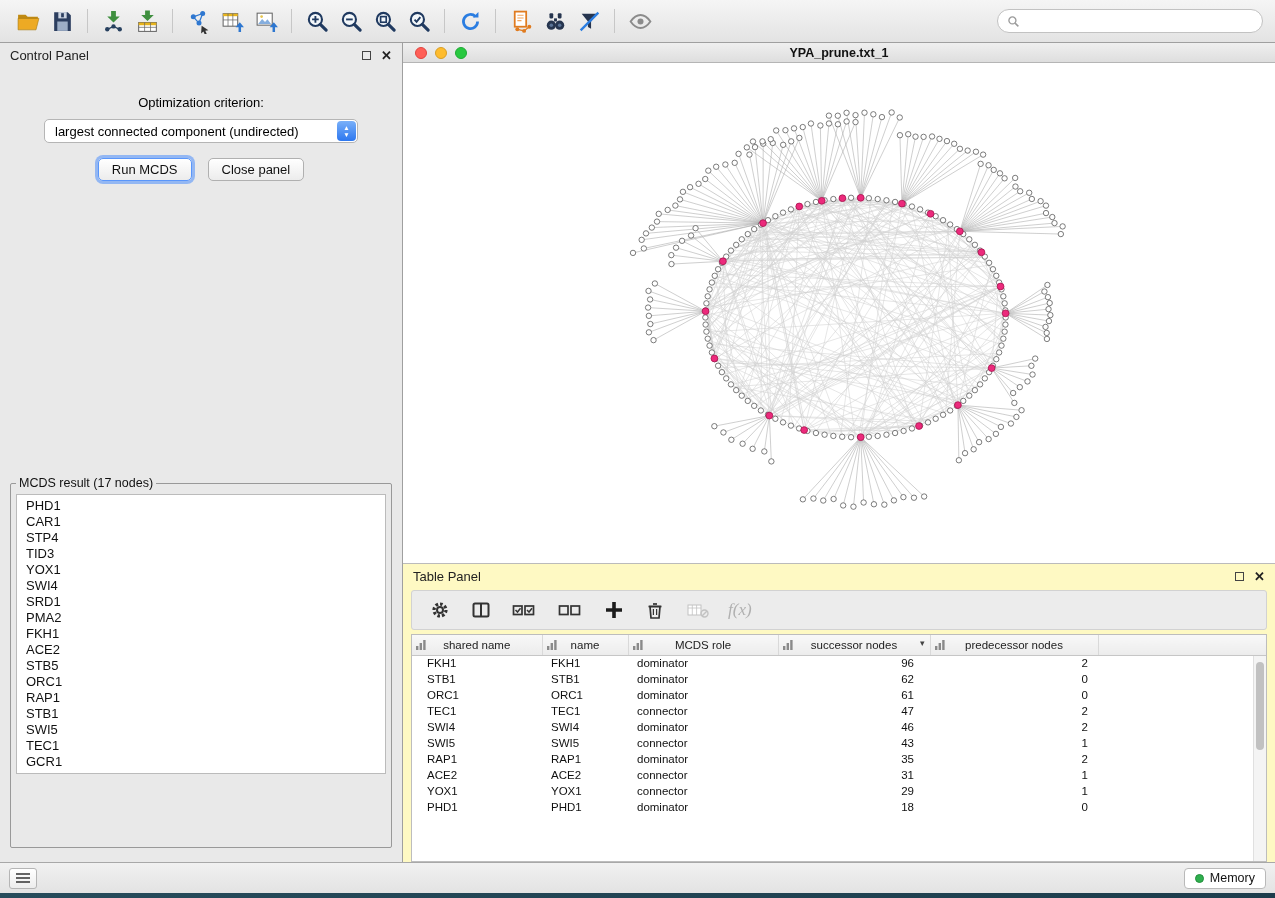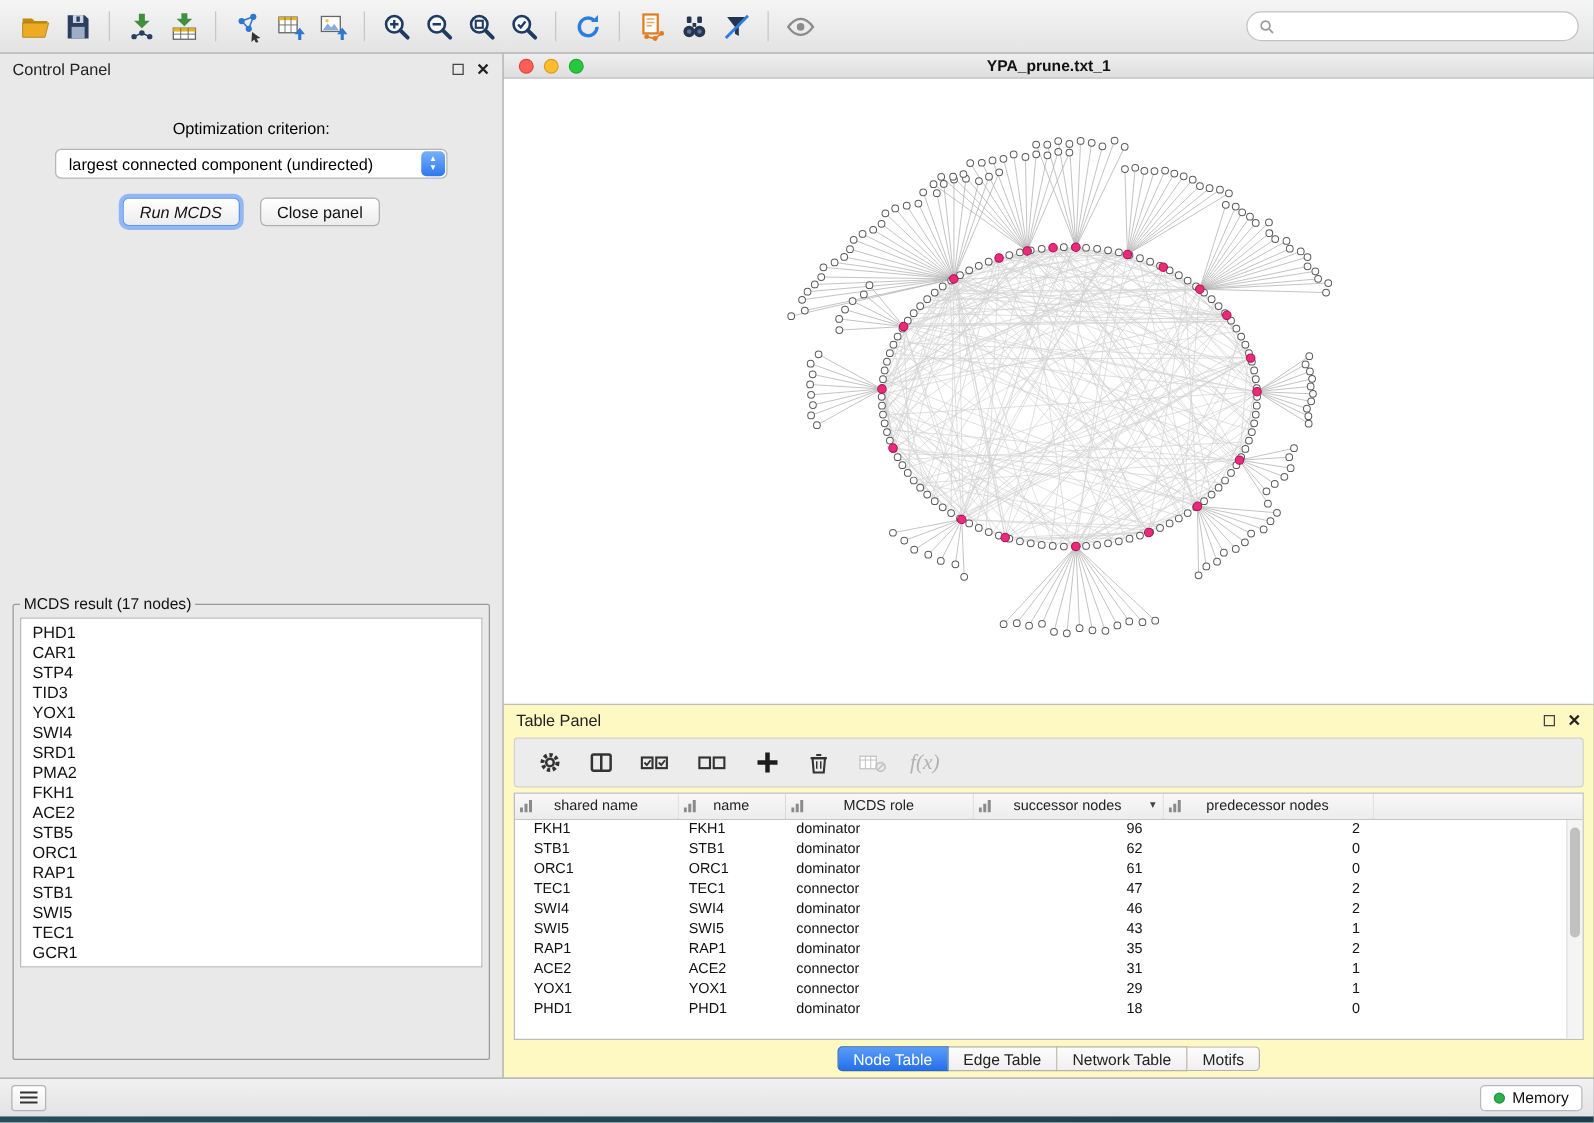--- a/index.html
+++ b/index.html
@@ -27,21 +27,21 @@
   .cptab{height:21px;line-height:21px;padding:0 13px;font-size:13px;background:linear-gradient(#fdfdfd,#f0f0f0);border:1px solid #b3b3b3;border-left:none;color:#222;}
   .cptab.first{border-left:1px solid #b3b3b3;border-radius:4px 0 0 4px;}
   .cptab.last{border-radius:0 4px 4px 0;}
   .cptab.active{background:linear-gradient(#5a9cf8,#2470ea);color:#fff;border-color:#2a66c9;border-radius:4px;}
   .opt-label{text-align:center;margin-top:28px;font-size:13px;flex:none;}
   .dropdown{margin:9px auto 0;width:314px;height:24px;flex:none;background:#fff;border:1px solid #b5b5b5;border-radius:5px;position:relative;display:flex;align-items:center;font-size:13px;}
   .dd-text{padding-left:10px;}
   .dd-stepper{position:absolute;right:1px;top:1px;width:19px;height:20px;background:linear-gradient(#79b0f9,#2d77ef);border-radius:4px;color:#fff;display:flex;flex-direction:column;align-items:center;justify-content:center;font-size:6.5px;line-height:7px;}
   .cp-buttons{display:flex;justify-content:center;gap:16px;margin-top:15px;flex:none;}
   button.mac{height:23px;padding:0 13px;font-size:13px;font-family:inherit;background:linear-gradient(#ffffff,#ececec);border:1px solid #b0b0b0;border-radius:5px;color:#111;}
-  button.mac.run{box-shadow:0 0 0 3px rgba(90,150,250,.6);border-color:#5a96fa;font-style:italic;}
+  button.mac.run{box-shadow:0 0 0 3px rgba(90,150,250,.6);border-color:#5a96fa;}
   .cp-spacer{flex:1;}
   fieldset.result-box{margin:0 10px 14px;border:1px solid #999;border-radius:2px;padding:4px 5px 5px;height:372px;display:flex;flex-direction:column;flex:none;}
   fieldset legend{font-size:12.5px;padding:0 3px;color:#111;}
   .result-list{flex:1;background:#fff;border:1px solid #bbb;overflow:hidden;padding:3px 9px;font-size:13px;line-height:16px;color:#111;}
 
   
   .right{flex:1;display:flex;flex-direction:column;min-width:0;}
   .net-titlebar{height:20px;flex:none;background:linear-gradient(#efefef,#dedede);border-bottom:1px solid #b5b5b5;position:relative;display:flex;align-items:center;padding-left:12px;gap:8px;}
   .tl{width:12px;height:12px;border-radius:50%;flex:none;z-index:2;}
   .tl.red{background:#ff5f57;border:1px solid #e0443e;}
@@ -1165,26 +1165,20 @@
                   <td class="c3">18</td>
                   <td class="c4">0</td>
                   <td></td>
                 </tr>
               </tbody>
           </table>
           <div class="vscroll">
               <div class="vthumb"></div>
             </div>
         </div>
-        <div class="table-tabs">
-          <div class="ttab first active">Node Table</div>
-          <div class="ttab">Edge Table</div>
-          <div class="ttab">Network Table</div>
-          <div class="ttab last">Motifs</div>
-        </div>
       </div>
     </div>
   </div>
 
   <div class="status-bar">
     <span class="menu-btn">
         <svg width="16" height="12" viewBox="0 0 16 12">
           <path d="M1 2h14M1 6h14M1 10h14" stroke="#333" stroke-width="1.6"></path>
         </svg>
       </span>

